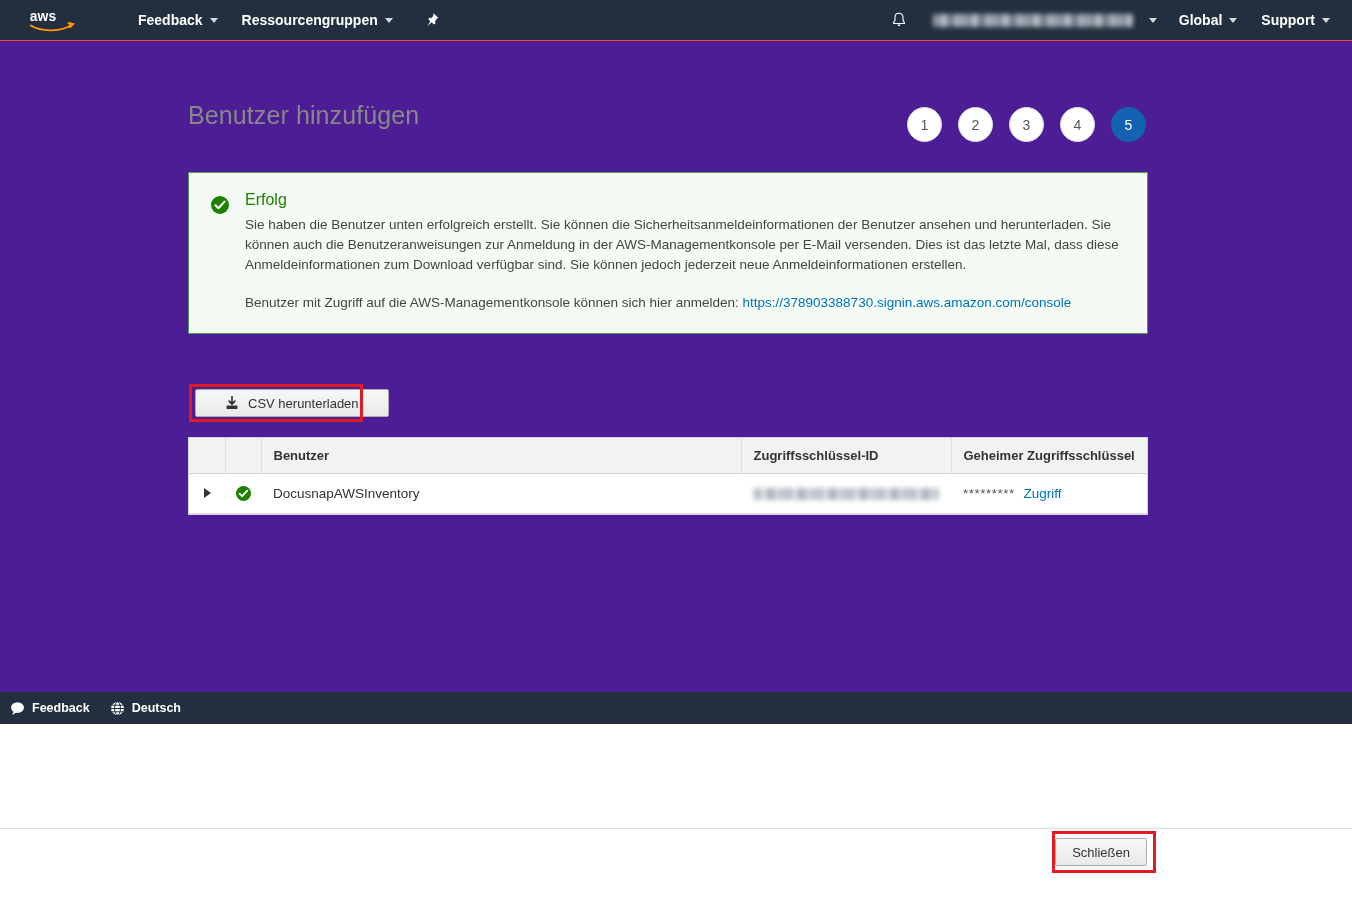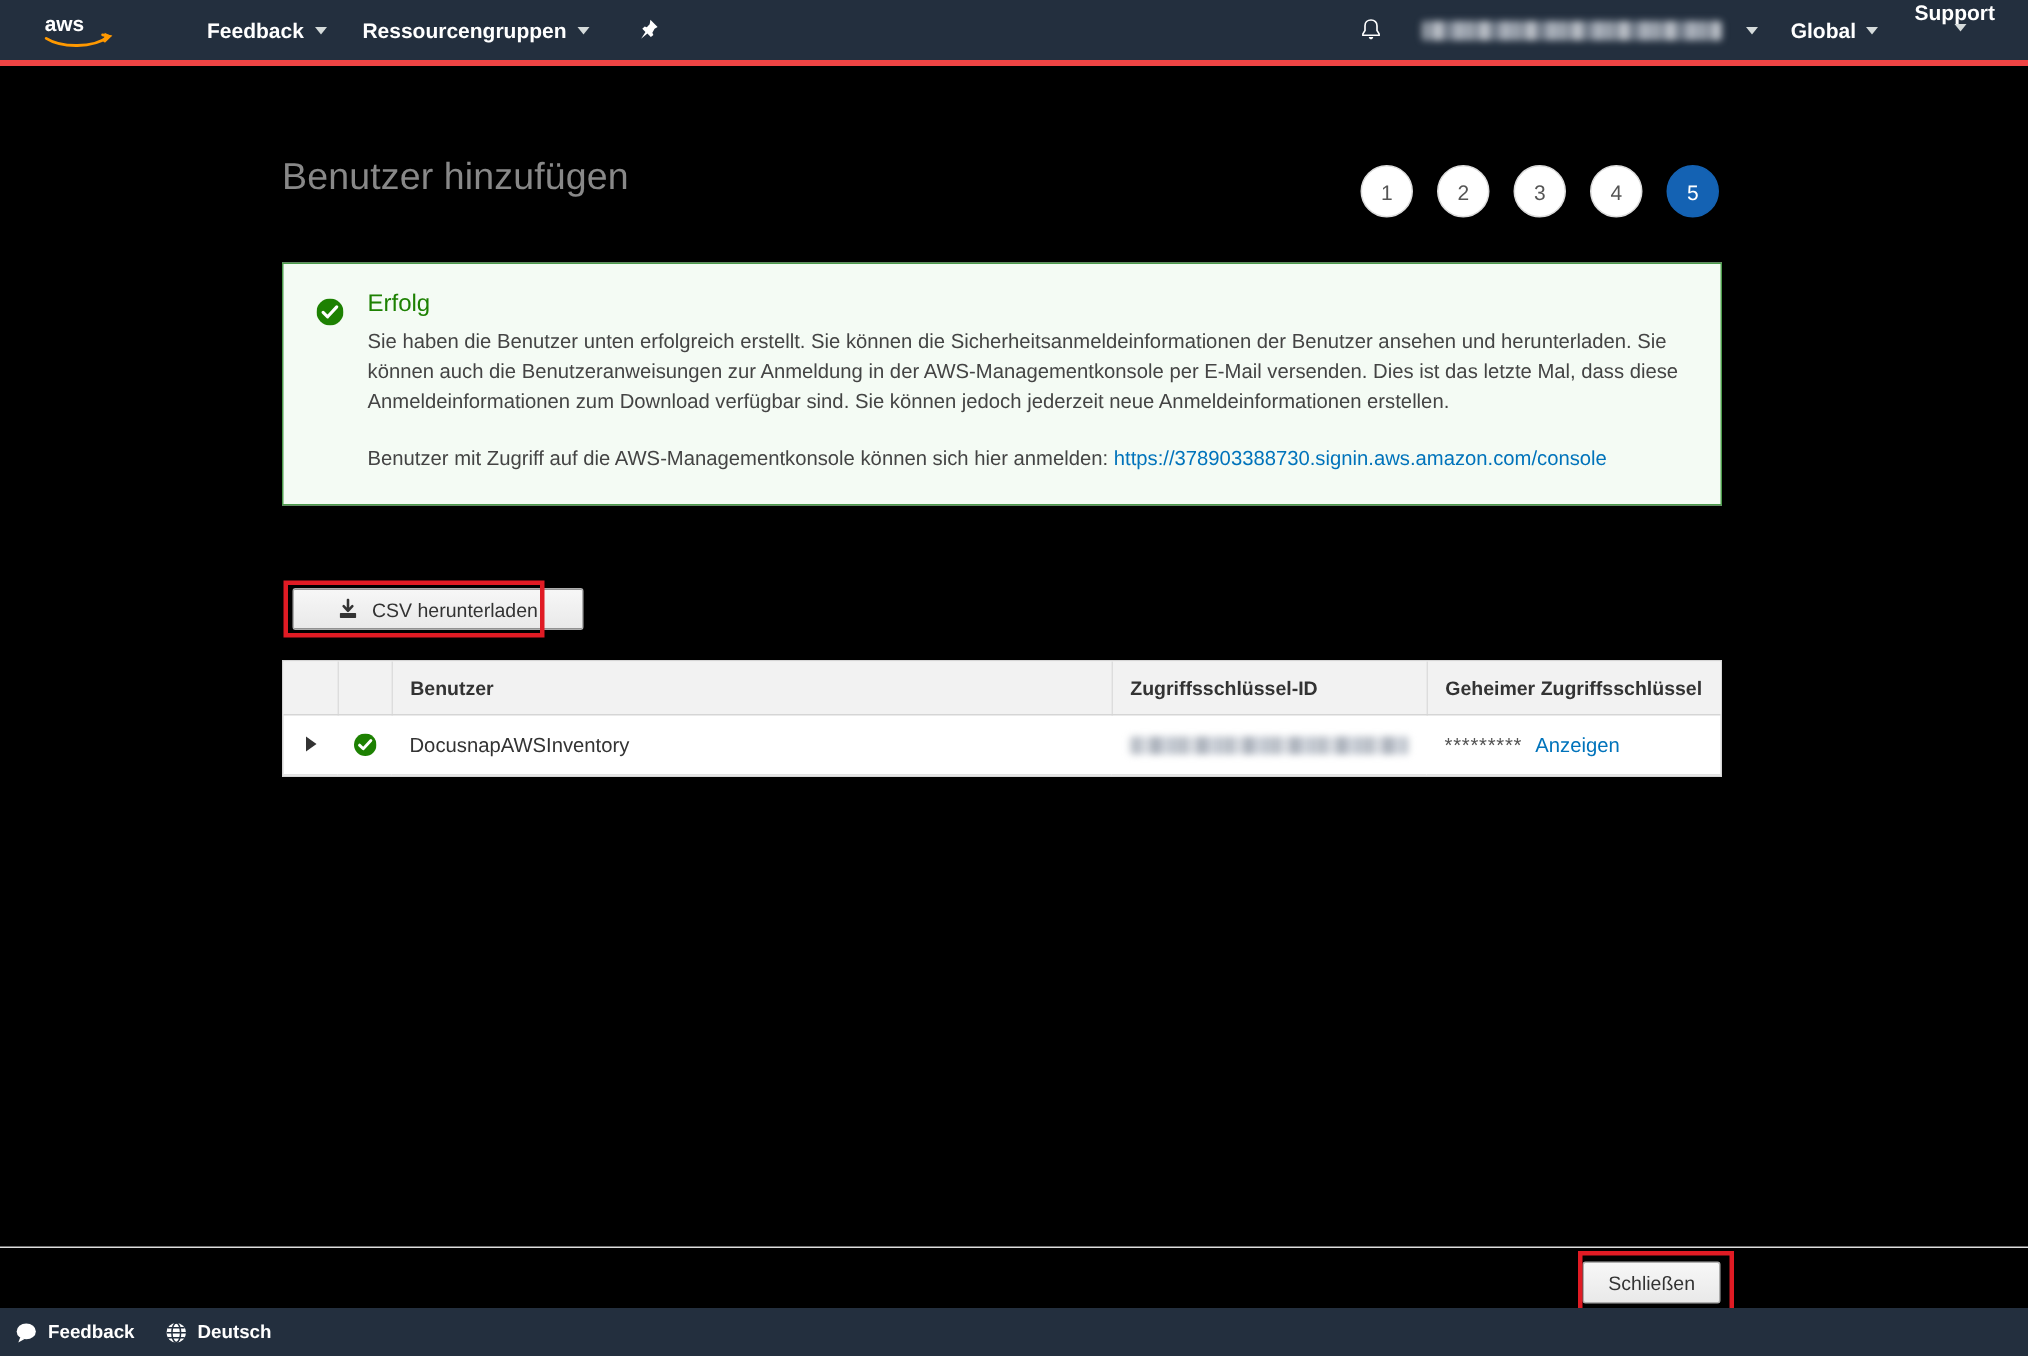--- a/index.html
+++ b/index.html
@@ -77,23 +77,23 @@
     vertical-align: middle;
   }
   .acct-blur { width: 200px; height: 13px; margin: 0 2px 0 8px; }
   .nav-sep-caret {
     margin-left: 14px; margin-right: 4px;
   }
 
   
   .content {
     position: relative;
-    height: 864px;
-    background: #000000;
-    border-top: 4px solid #ef4444;
+    height: 684px;
+    background: #4c1d95;
+    border-top: 1px solid #ef4444;
   }
   .page-title {
     position: absolute;
     left: 188px; top: 60px;
     font-size: 25px;
     color: #888888;
     font-weight: normal;
     letter-spacing: .1px;
   }
 
@@ -344,21 +344,21 @@
     <div class="nav-item" style="padding-right:6px;">
       <span class="blurred acct-blur"></span>
       <span class="caret nav-sep-caret"></span>
     </div>
 
     <div class="nav-item">
       <span>Global</span>
       <span class="caret"></span>
     </div>
 
-    <div class="nav-item" style="margin-right:10px;flex-direction:column;">
+    <div class="nav-item" style="margin-right:10px;">
       <span>Support</span>
       <span class="caret"></span>
     </div>
   </div>
 </div>
 
 <div class="content">
 
   <h1 class="page-title">Benutzer hinzufügen</h1>
 
@@ -419,21 +419,21 @@
               <circle cx="9" cy="9" r="9" fill="#1d8102"></circle>
               <path d="M4.4 9.3 L7.4 12.2 L13.5 5.6" fill="none" stroke="#ffffff" stroke-width="2.3" stroke-linecap="round" stroke-linejoin="round"></path>
             </svg>
           </td>
           <td>DocusnapAWSInventory</td>
           <td>
             <span class="blurred keyid-blur"></span>
           </td>
           <td>
             <span class="secret-mask">*********</span>
-            <a href="#" class="link-show">Anzeigen</a>
+            <a href="#" class="link-show">Zugriff</a>
           </td>
         </tr>
       </tbody>
     </table>
   </div>
 
   <div class="bottom-divider"></div>
   <button class="btn" id="close-btn">Schließen</button>
   <div class="highlight-box" id="close-highlight"></div>
 

